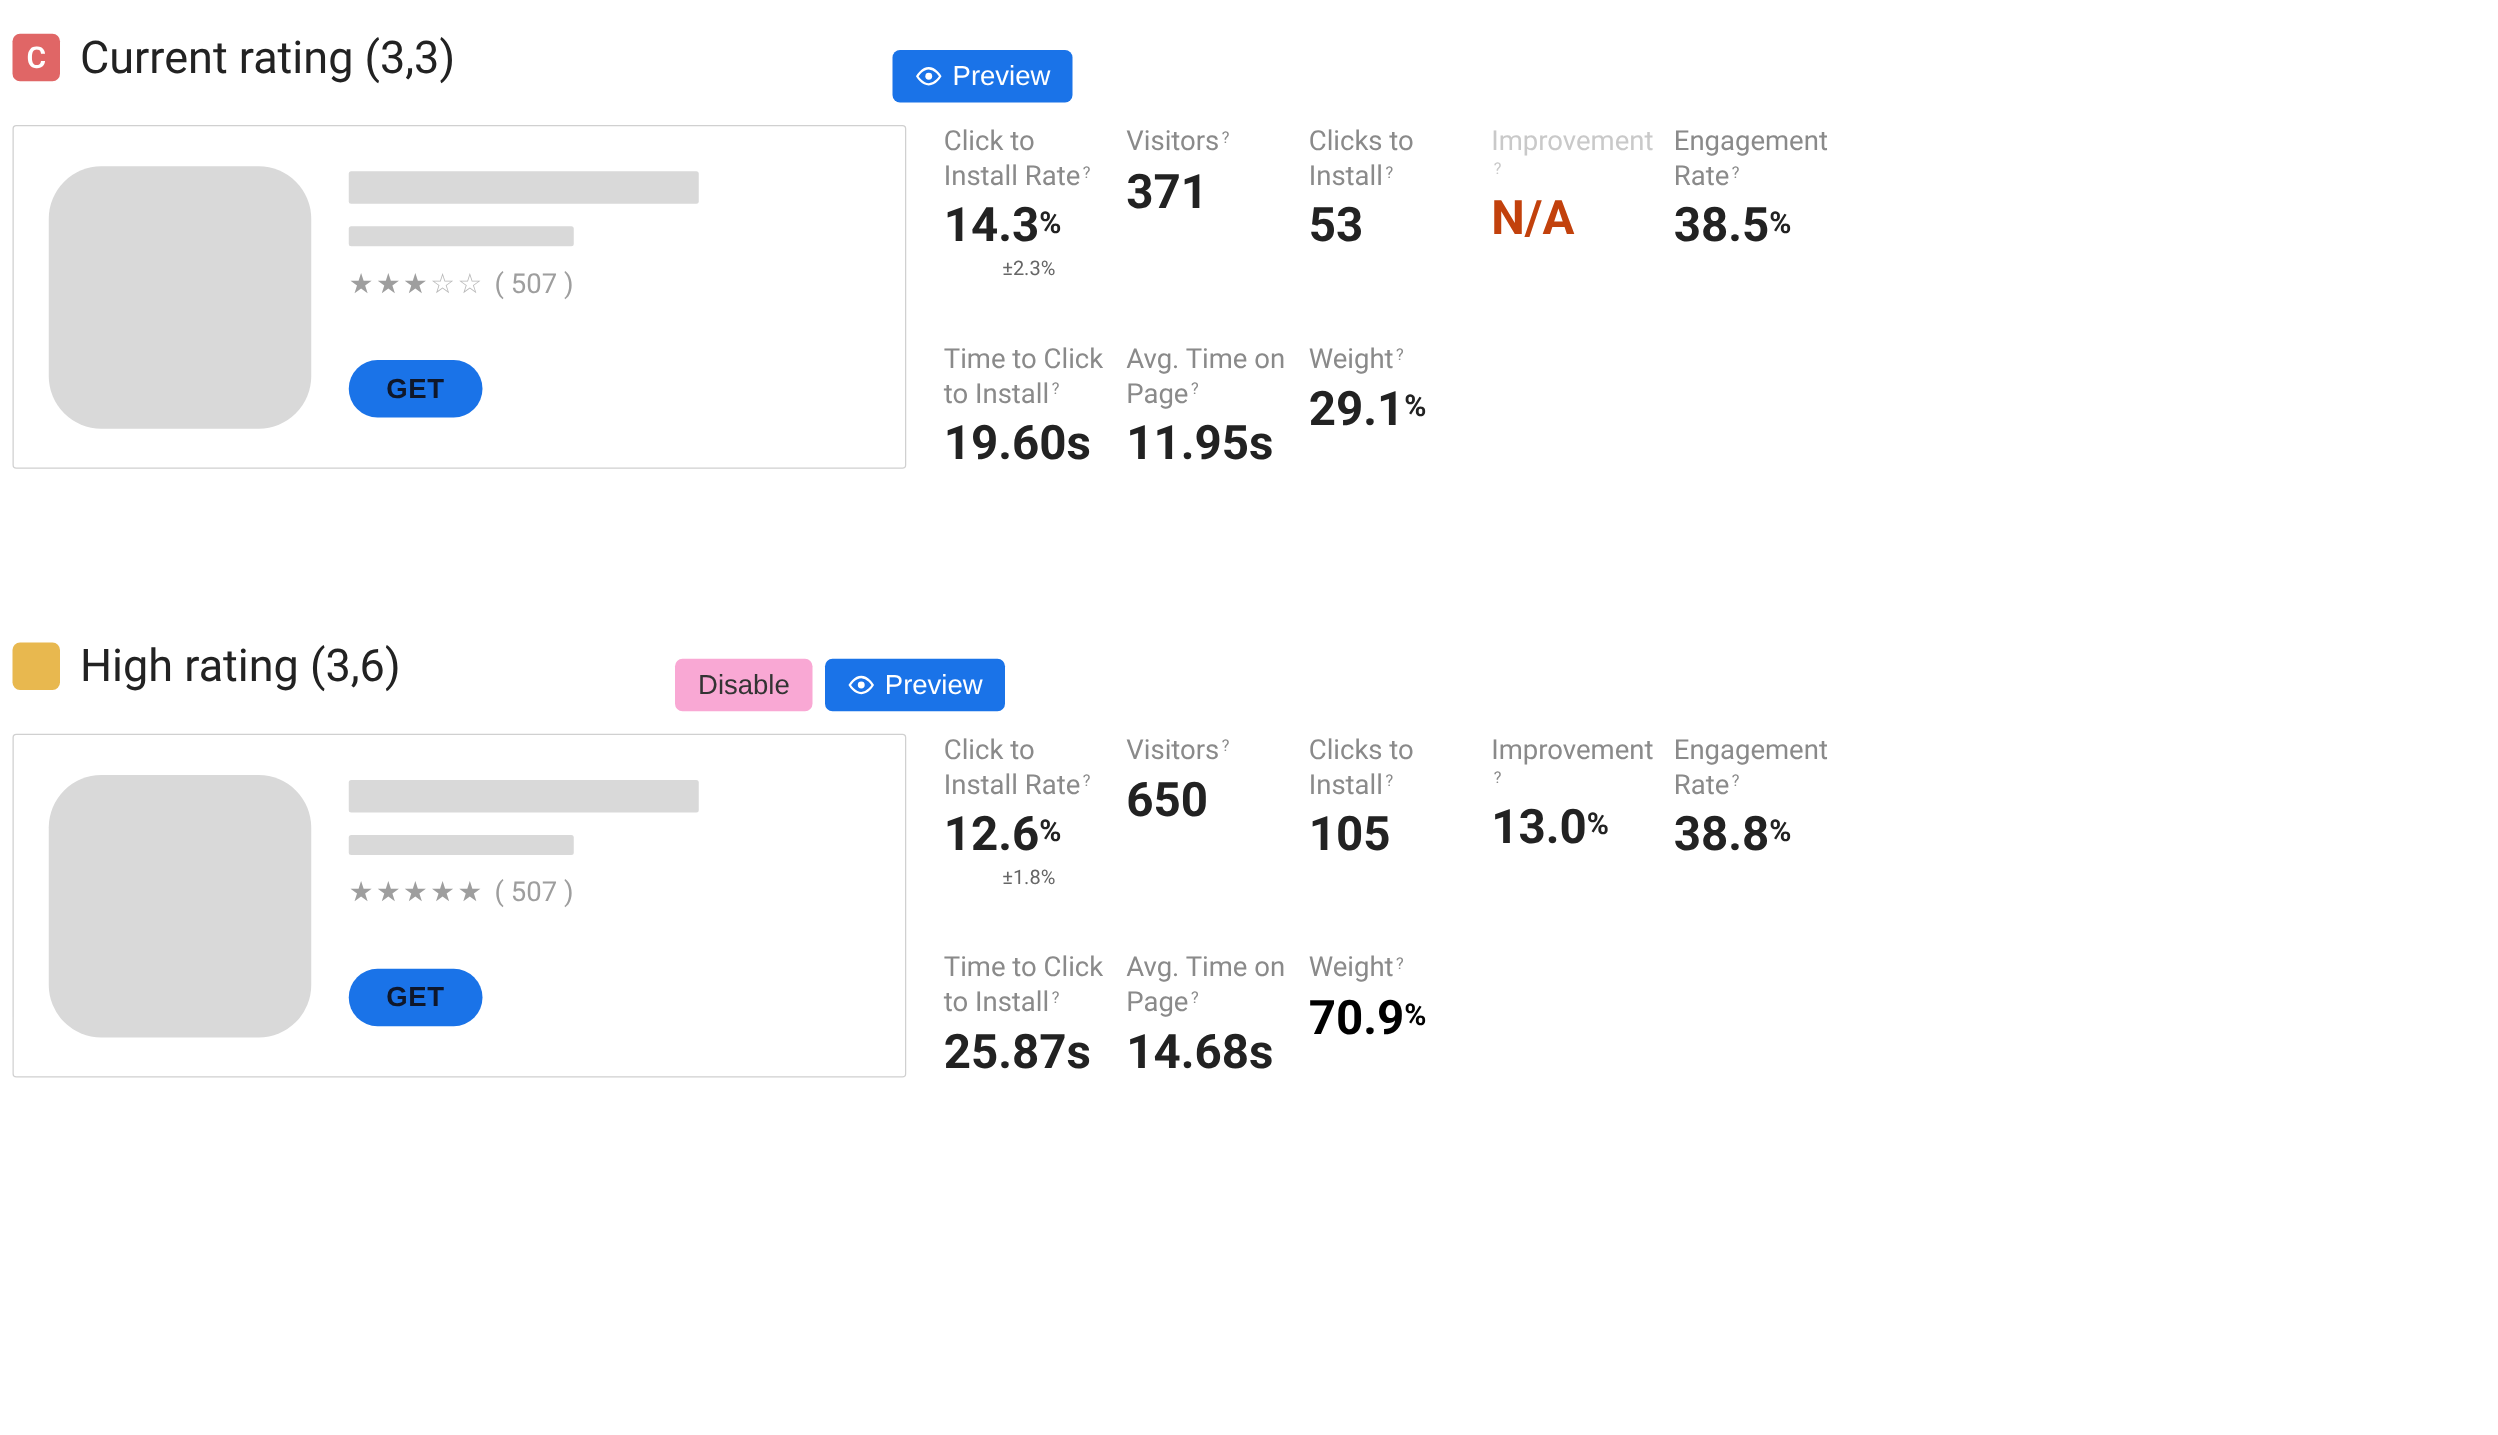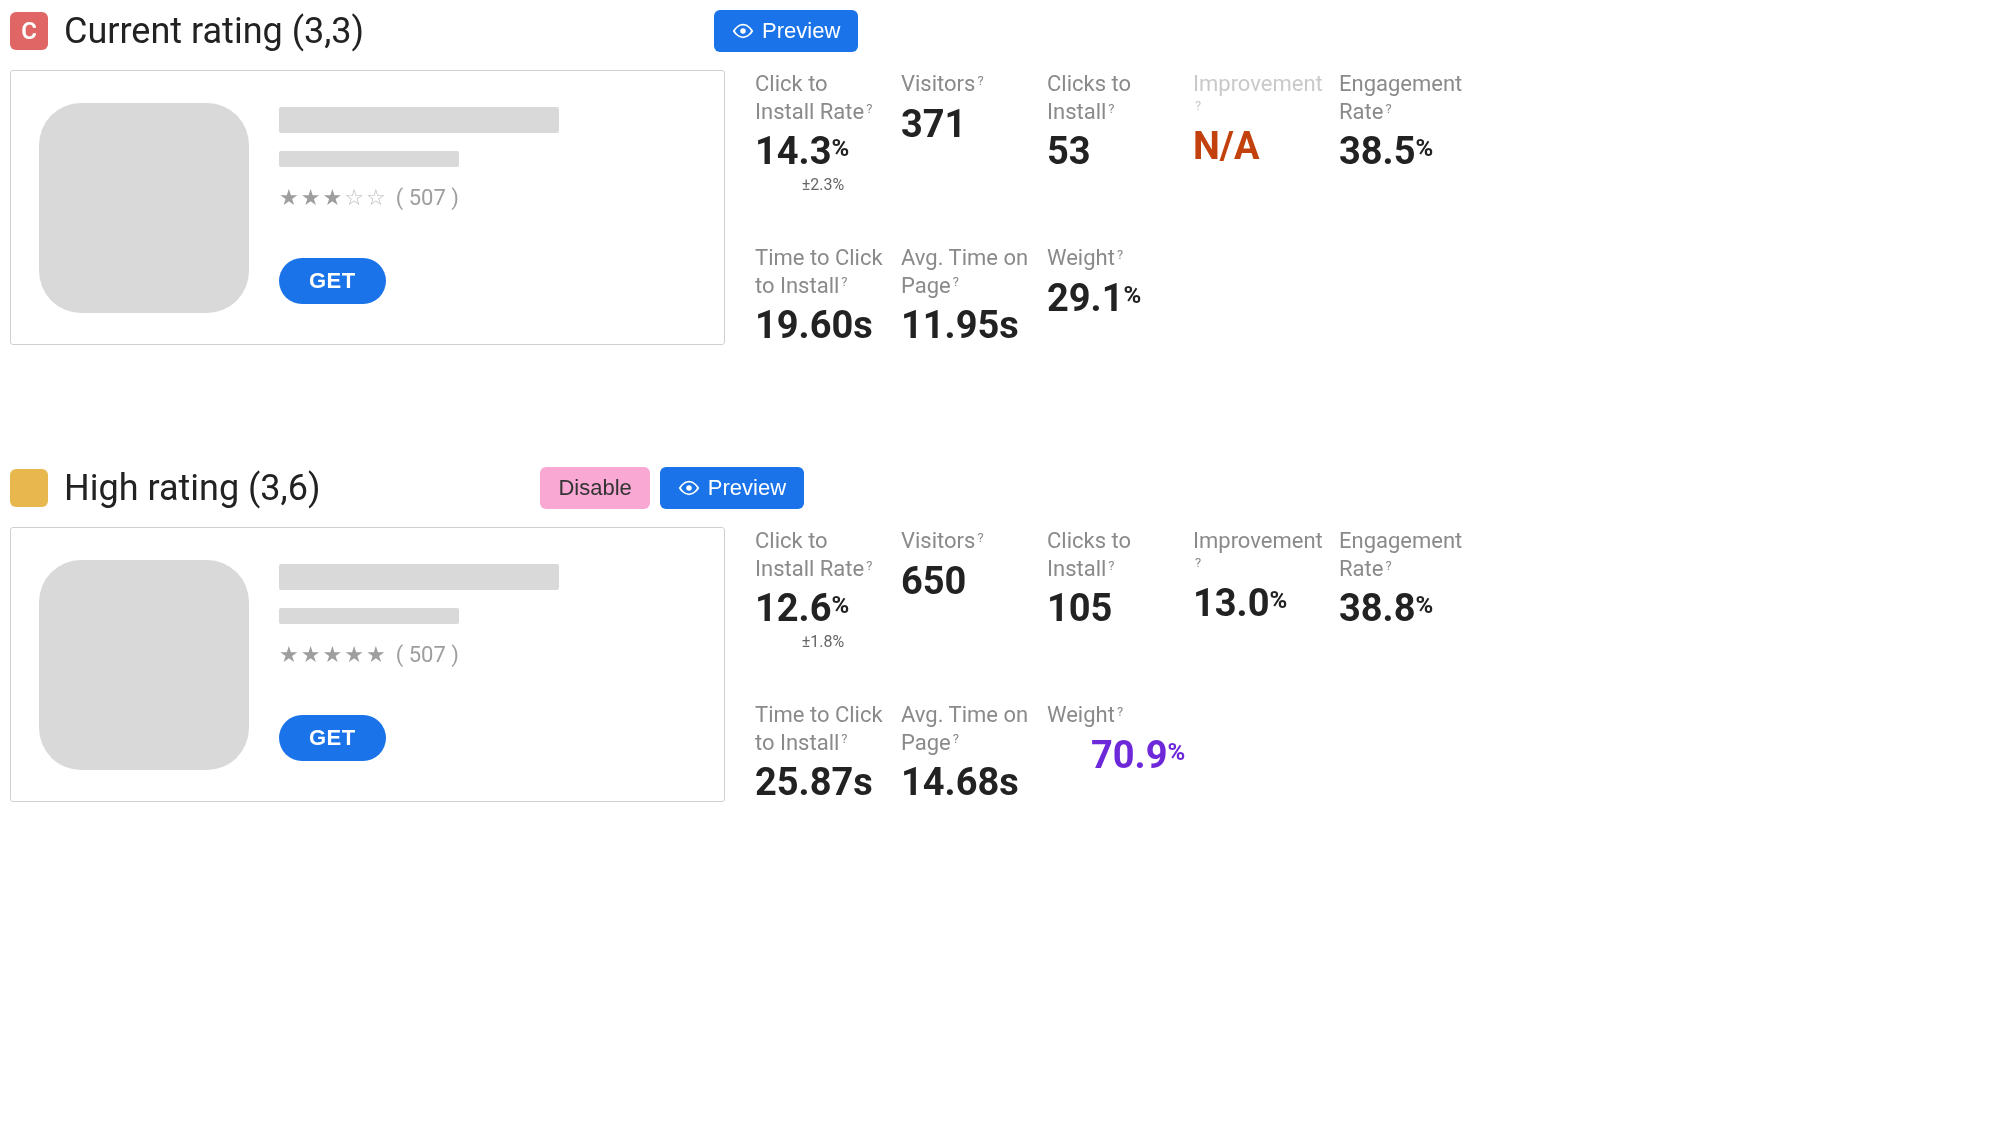--- a/index.html
+++ b/index.html
@@ -39,20 +39,21 @@
   .btn {
     display: inline-flex;
     align-items: center;
     border-radius: 6px;
     font-size: 22px;
     font-weight: 500;
     padding: 8px 18px;
     border: none;
     cursor: pointer;
     line-height: 1.2;
+    margin-top: 30px;
   }
   .btn-primary { background: #1a73e8; color: #fff; }
   .btn-secondary { background: #f9a8d4; color: #333; }
   .eye-icon { margin-right: 8px; display:inline-flex; }
 
   .variant-body {
     display: flex;
     align-items: flex-start;
     gap: 30px;
   }
@@ -91,21 +92,21 @@
     color: #9e9e9e;
     font-size: 22px;
     margin-bottom: 48px;
   }
   .stars { display: inline-flex; gap: 2px; }
   .star { color: #9e9e9e; font-size: 22px; line-height:1; }
   .star.empty { color: #b9b9b9; }
 
   .get-btn {
     background: #1a73e8;
-    color: #ffffff;
+    color: #0f172a;
     font-weight: 700;
     font-size: 22px;
     border: none;
     border-radius: 999px;
     padding: 10px 30px;
     letter-spacing: 0.5px;
     cursor: pointer;
   }
 
   
@@ -140,21 +141,21 @@
     white-space: nowrap;
   }
   .metric-value .pct {
     font-size: 24px;
     font-weight: 700;
     vertical-align: top;
     position: relative;
     top: 4px;
   }
   .metric-value.dim { color: #c2410c; }
-  .metric-value.green { color: #6d28d9; margin-left: 44px; }
+  .metric-value.green { color: #000000; }
   .metric-sub {
     font-size: 16px;
     color: #666;
     margin-top: 2px;
     text-align: center;
   }
   .metric.dim .metric-label, .metric.dim .help-icon { color: #c9c9c9; }
 
   svg { display:block; }
 </style>

